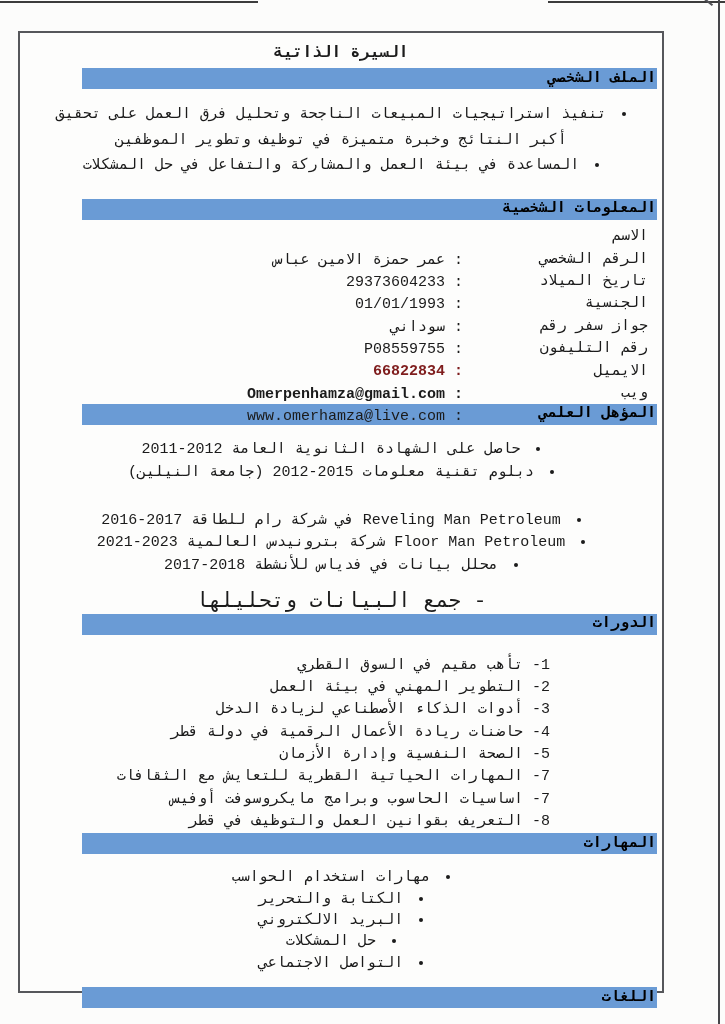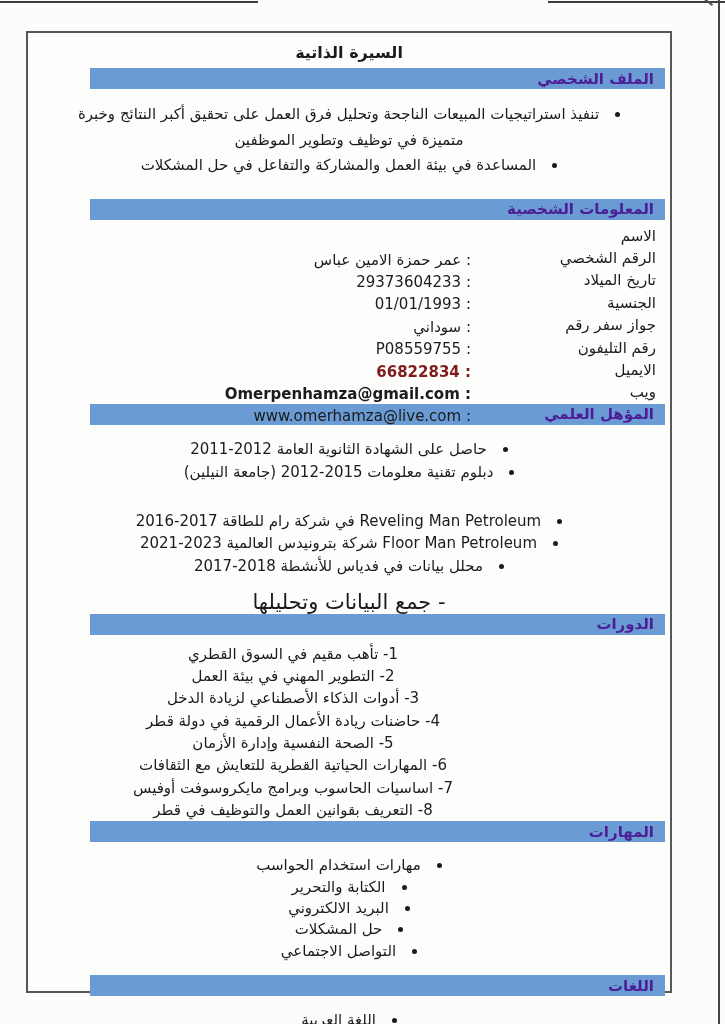--- a/index.html
+++ b/index.html
@@ -7,41 +7,41 @@
           font-family:"DejaVu Sans",sans-serif;color:#1b1b1b;}
   
   .scan-line-top-left{position:absolute;left:0;top:1px;width:258px;height:2px;background:#3c3c3c;}
   .scan-line-top-right{position:absolute;left:548px;top:1px;width:177px;height:2px;background:#3c3c3c;}
   .scan-line-right{position:absolute;left:718px;top:0;width:2px;height:1024px;background:#46464a;}
   .scan-tick{position:absolute;left:700px;top:0;width:14px;height:2px;background:#505055;transform:rotate(38deg);}
   .smudge1{position:absolute;left:86px;top:482px;width:24px;height:2px;background:#9a9a9a;opacity:.45;transform:rotate(-28deg);}
   .smudge2{position:absolute;left:92px;top:494px;width:18px;height:2px;background:#9a9a9a;opacity:.4;transform:rotate(14deg);}
   .smudge3{position:absolute;left:84px;top:508px;width:10px;height:10px;border:1px solid #a5a5a5;border-radius:60% 40% 55% 45%;opacity:.35;}
 
-  .page{position:absolute;left:26px;top:31px;width:642px;height:958px;border:2px solid #56575b;
-        direction:rtl;background:#fdfdfc;}
+  .page{position:absolute;left:18px;top:31px;width:642px;height:958px;border:2px solid #56575b;
+        direction:rtl;background:#fdfdfc;font-family:Liberation Mono, monospace;}
   .title{margin-top:9px;text-align:center;font-size:16px;font-weight:bold;line-height:22px;}
   .bar{height:21px;margin:0 5px 0 62px;display:flex;align-items:center;justify-content:flex-start;
-       padding:0 11px;font-size:15px;font-weight:600;color:#4c1d95;line-height:20px;}
+       padding:0 1px;font-size:15px;font-weight:600;color:#000000;line-height:20px;}
   .bar.b1{margin-top:4px;}
   ul.clist{list-style-type:disc;list-style-position:inside;margin:0;padding:13px 28px;
            text-align:center;font-size:15px;}
   .profile-list{margin-top:5px;line-height:25.5px;}
   .edu-list{margin-top:3px;line-height:23px;}
   .exp-list{margin-top:3px;line-height:22.8px;}
   .skills-list{margin-top:4px;line-height:21.4px;}
   .lang-list{margin-top:5px;line-height:23px;}
   .dash-item{text-align:center;font-size:21px;line-height:22.8px;}
   .info{padding:5px 14px 0 10px;font-size:15px;}
   .info-row{display:flex;align-items:center;height:22.4px;}
   .info-label{flex:0 0 185px;}
   .info-value{flex:1;text-align:right;white-space:nowrap;margin-top:48px;}
   .v-bold{font-weight:bold;}
   .v-phone{font-weight:600;color:#7f1d1d;}
-  .courses{margin-top:8px;padding-right:112px;font-size:15px;line-height:22.3px;text-align:center;}
+  .courses{margin-top:20px;padding-right:112px;font-size:15px;line-height:22.3px;text-align:right;}
 </style>
 </head>
 <body>
 
 <div class="canvas">
   <div class="scan-line-top-left"></div>
   <div class="scan-line-top-right"></div>
   <div class="scan-line-right"></div>
   <div class="scan-tick"></div>
   <div class="smudge1"></div>
@@ -107,21 +107,21 @@
     </ul>
     <div class="dash-item">- جمع البيانات وتحليلها</div>
 
     <div class="bar" style="background: rgb(106, 155, 213);">الدورات</div>
     <div class="courses">
       <div>1- تأهب مقيم في السوق القطري</div>
       <div>2- التطوير المهني في بيئة العمل</div>
       <div>3- أدوات الذكاء الأصطناعي لزيادة الدخل</div>
       <div>4- حاضنات ريادة الأعمال الرقمية في دولة قطر</div>
       <div>5- الصحة النفسية وإدارة الأزمان</div>
-      <div>6- المهارات الحياتية القطرية للتعايش مع الثقافات</div>
+      <div>7- المهارات الحياتية القطرية للتعايش مع الثقافات</div>
       <div>7- اساسيات الحاسوب وبرامج مايكروسوفت أوفيس</div>
       <div>8- التعريف بقوانين العمل والتوظيف في قطر</div>
     </div>
 
     <div class="bar" style="background: rgb(106, 155, 213);">المهارات</div>
     <ul class="clist skills-list">
       <li>مهارات استخدام الحواسب</li>
       <li>الكتابة والتحرير</li>
       <li>البريد الالكتروني</li>
       <li>حل المشكلات</li>

